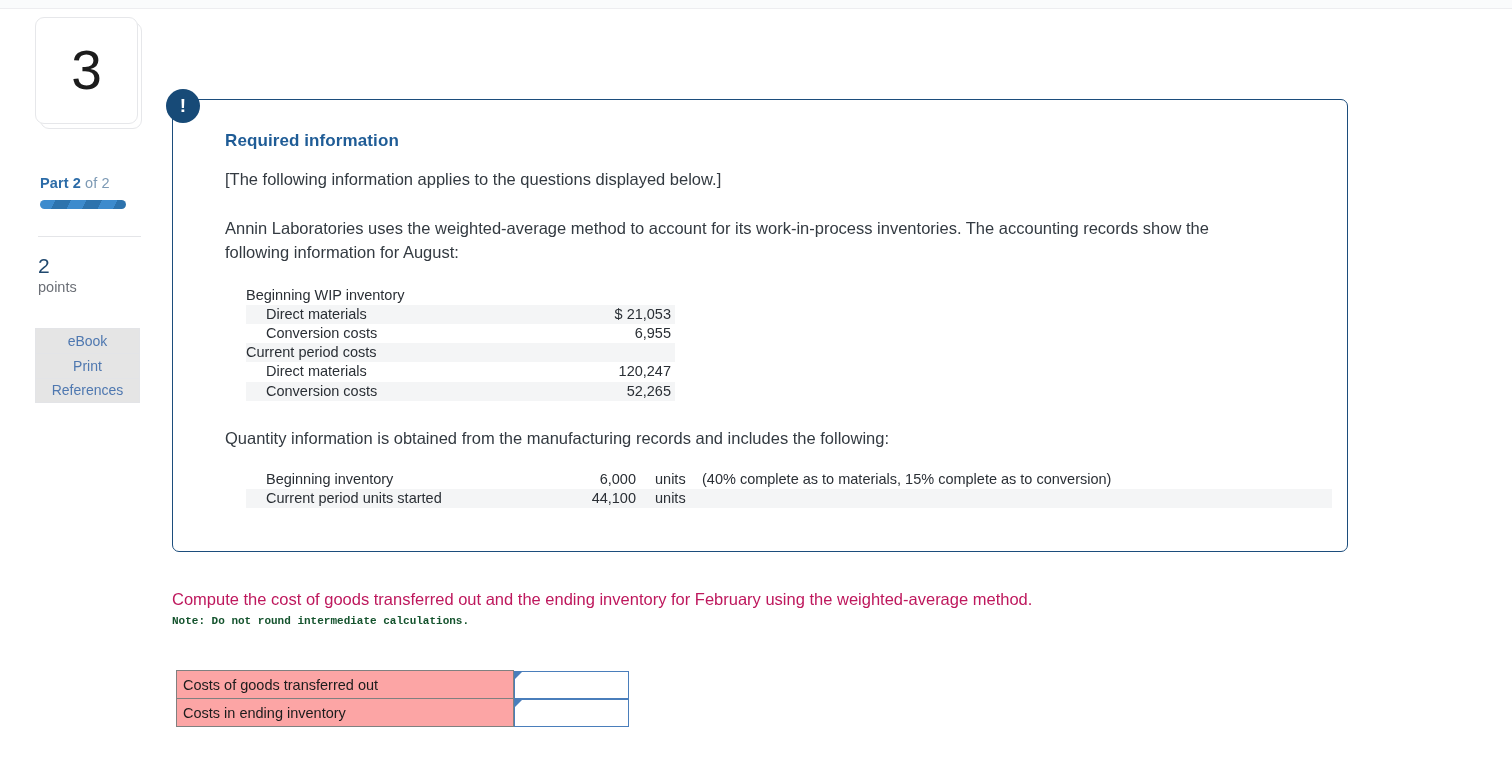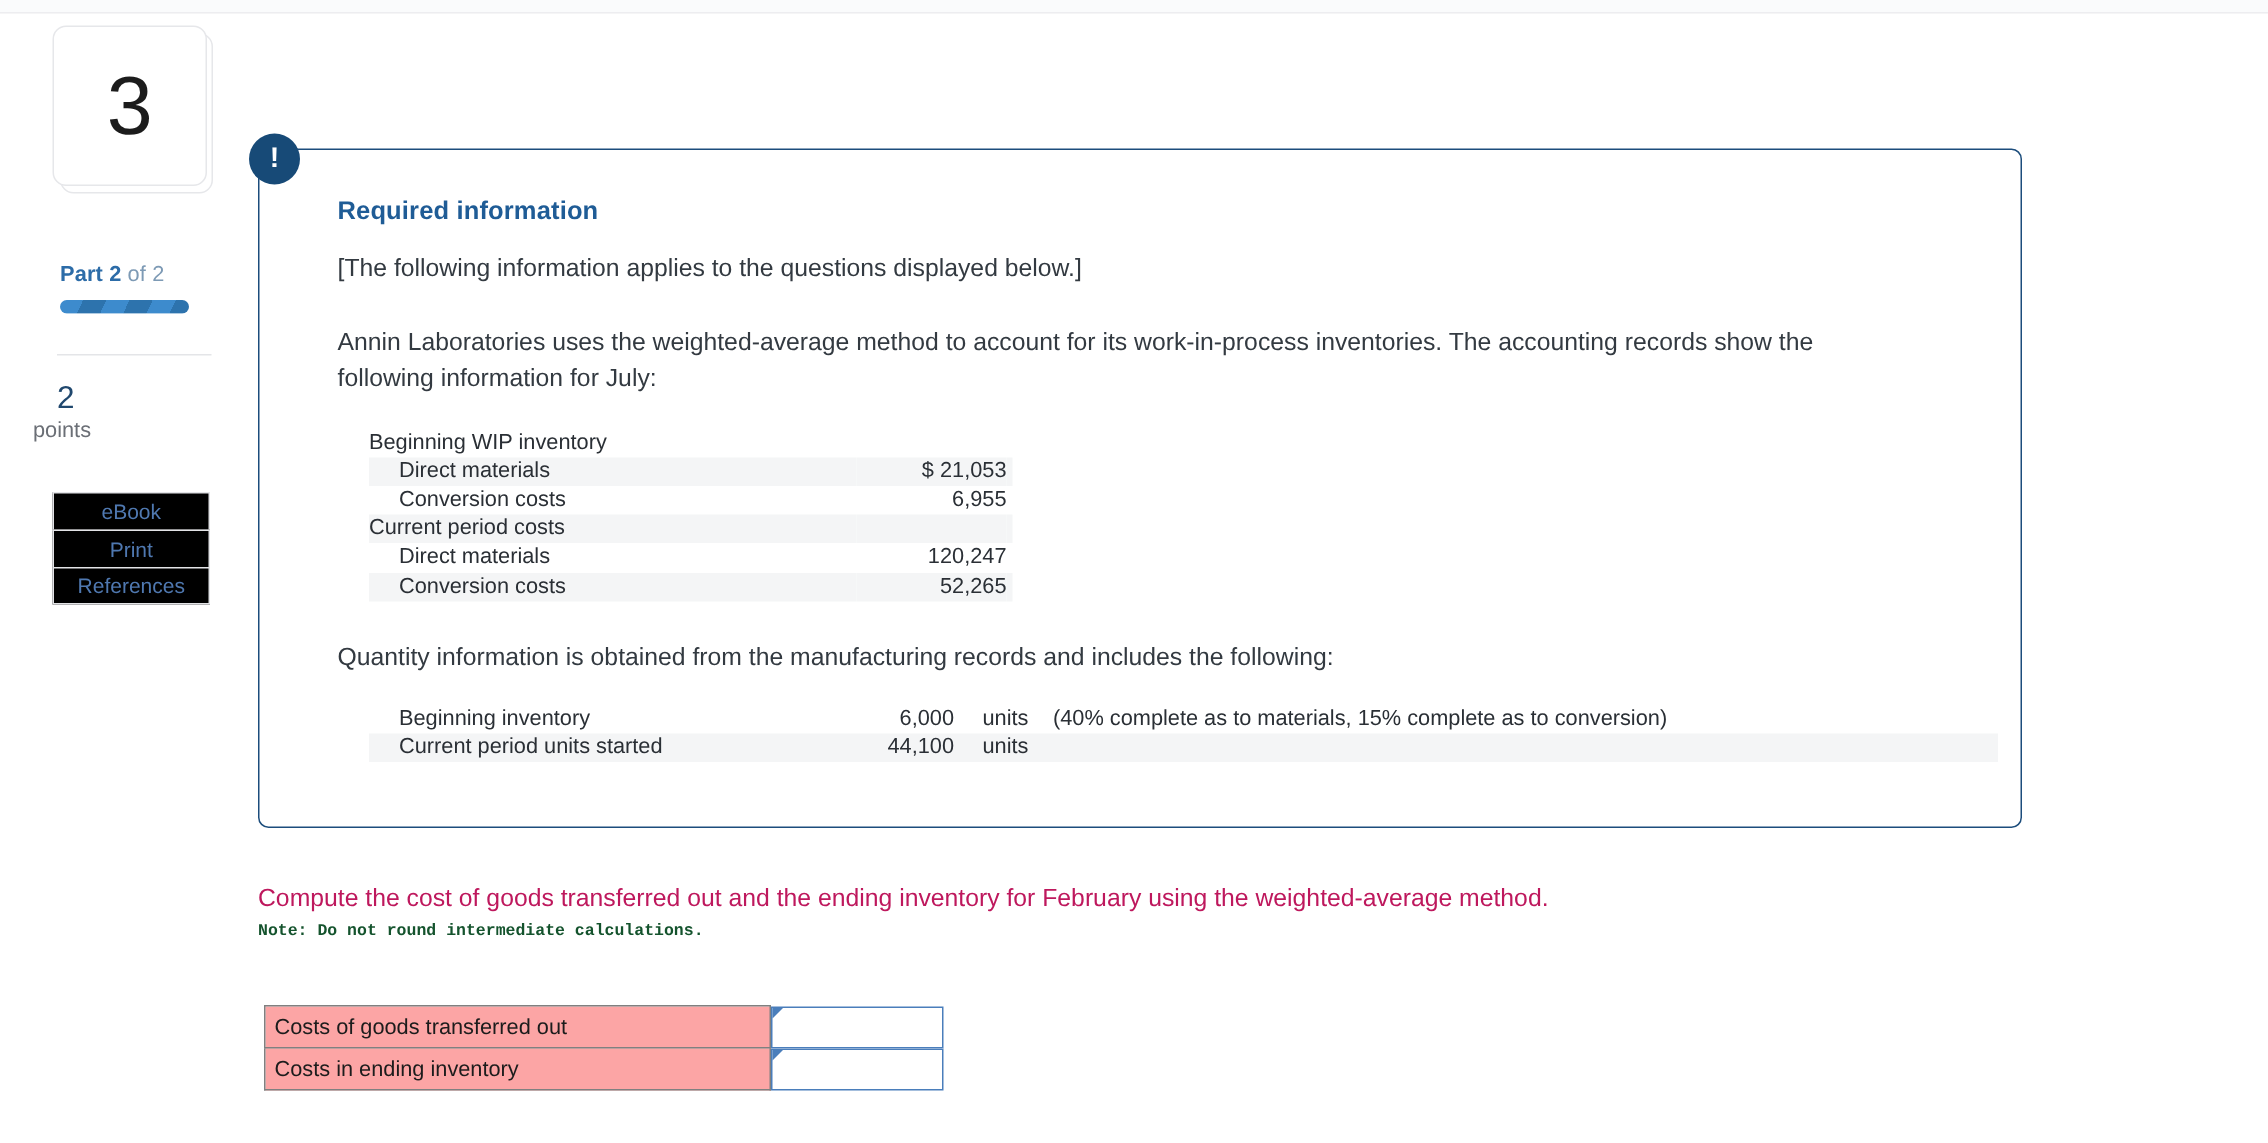--- a/index.html
+++ b/index.html
@@ -90,36 +90,36 @@
     height: 1px;
     background: #e4e5e8;
   }
   .points-num {
     margin: 18px 0 0 38px;
     font-size: 21px;
     color: #20486e;
     line-height: 1;
   }
   .points-lab {
-    margin: 4px 0 0 22px;
+    margin: 4px 0 0 38px;
     font-size: 14.5px;
     color: #6b6f76;
     line-height: 1;
   }
 
   .rail-btns {
     margin: 33px 0 0 35px;
     width: 105px;
   }
   .rail-btn {
     width: 105px;
     height: 25px;
     border: 1px solid #e3e4e7;
     border-bottom: none;
-    background: #000000;
+    background: #e5e5e5;
     color: #4f78b0;
     font-size: 14px;
     display: flex;
     align-items: center;
     justify-content: center;
     cursor: pointer;
   }
   .rail-btn:last-child { border-bottom: 1px solid #e3e4e7; }
 
   
@@ -293,21 +293,21 @@
 
 <div class="bang">!</div>
 
 <div class="callout">
   <div class="callout-inner">
 
     <div class="req-title">Required information</div>
 
     <div class="req-italic">[The following information applies to the questions displayed below.]</div>
 
-    <div class="req-para">Annin Laboratories uses the weighted-average method to account for its work-in-process inventories. The accounting records show the following information for July:</div>
+    <div class="req-para">Annin Laboratories uses the weighted-average method to account for its work-in-process inventories. The accounting records show the following information for August:</div>
 
     <table class="mono-table cost-table">
       <tbody><tr>
         <td class="c-lab" style="padding-left:0">Beginning WIP inventory</td>
         <td class="c-val"></td>
         <td class="c-pad"></td>
       </tr>
       <tr class="shaded">
         <td class="c-lab">Direct materials</td>
         <td class="c-val">$ 21,053</td>

